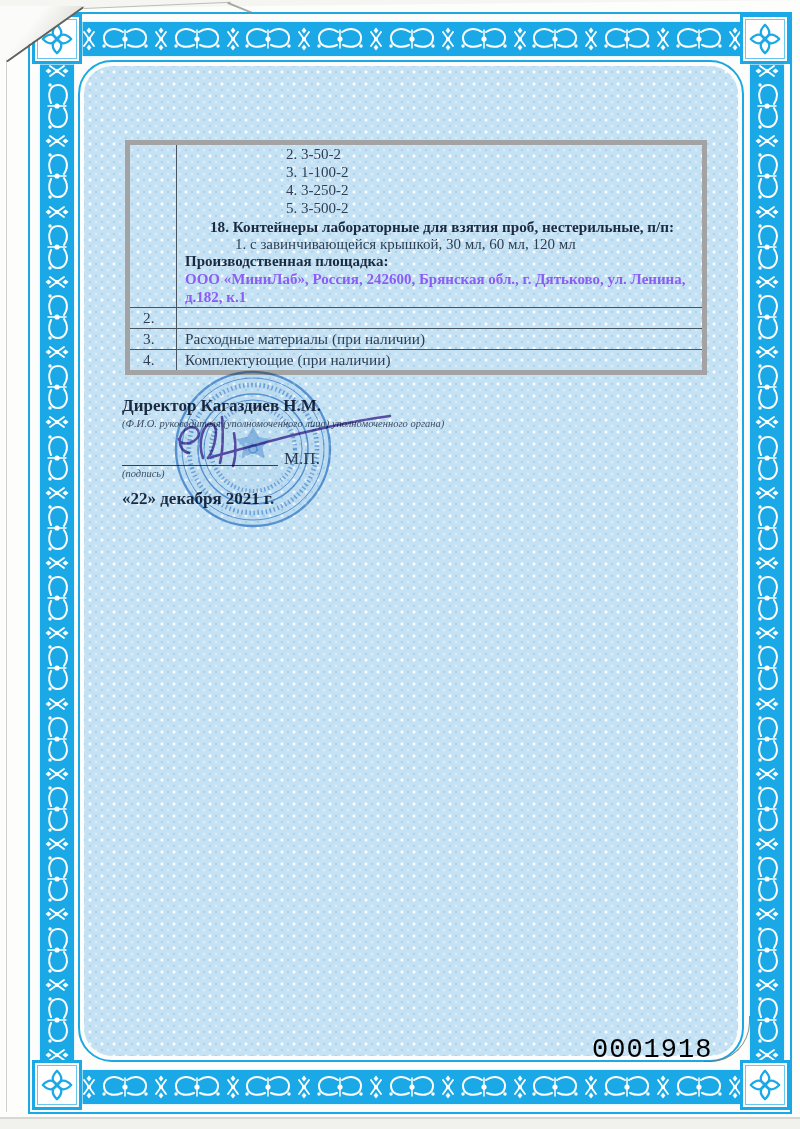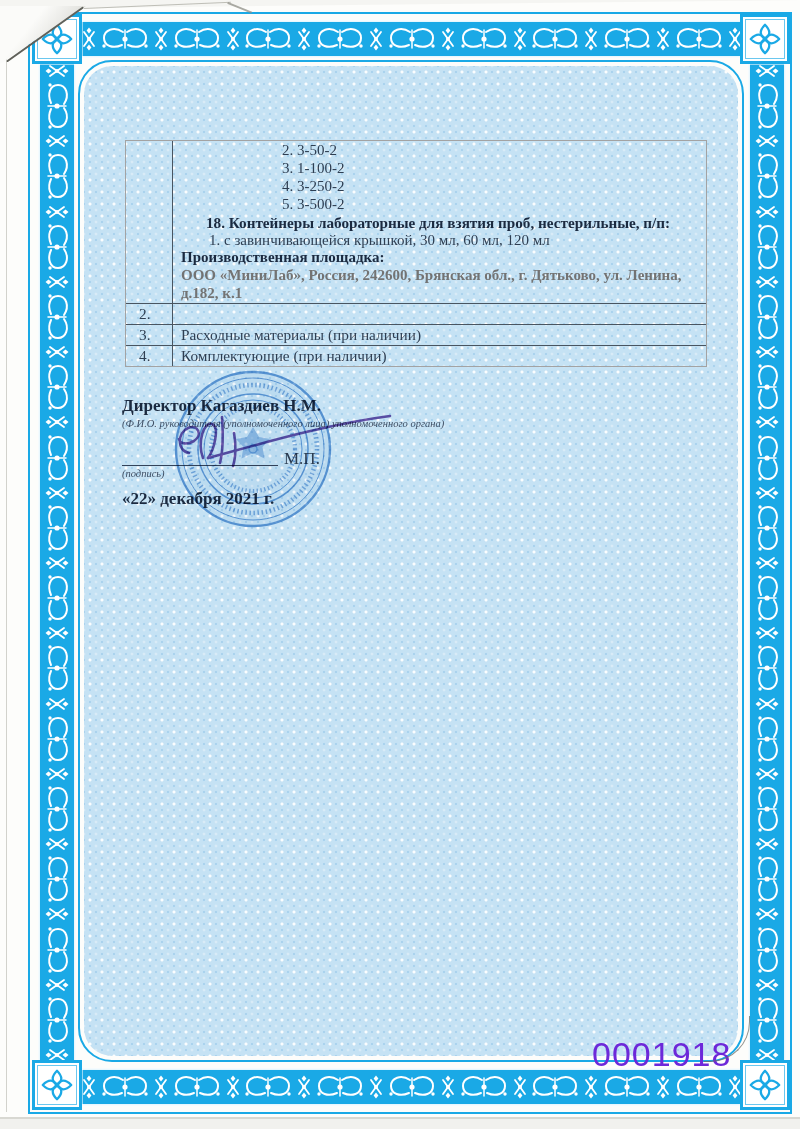--- a/index.html
+++ b/index.html
@@ -45,48 +45,48 @@
   .field{position:absolute;left:84px;top:66px;width:654px;height:990px;border-radius:28px;
     background-color:#c5e2f4;
     background-image:
       radial-gradient(circle, rgba(255,255,255,.95) 1.1px, rgba(255,255,255,0) 1.9px),
       radial-gradient(circle, rgba(255,255,255,.55) 1px, rgba(255,255,255,0) 1.7px),
       radial-gradient(circle, rgba(148,198,233,.55) 1px, rgba(148,198,233,0) 1.6px);
     background-size:12px 12px, 12px 12px, 6px 6px;
     background-position:0 0, 6px 6px, 3px 3px;}
   
   .doc-table{position:absolute;left:125px;top:140px;width:582px;box-sizing:border-box;
-    border:1px solid #a3a3a3;color:#2e3e52;z-index:3;}
+    border:5px solid #a3a3a3;color:#2e3e52;z-index:3;}
   .t-row1{display:flex;}
   .t-numcol{width:47px;flex:none;border-right:1px solid #495561;box-sizing:border-box;
     font-size:15.3px;line-height:19px;padding:0 0 0 13px;}
   .t-content{flex:1;padding-top:1px;}
   .r1-line{font-size:15px;line-height:17.9px;white-space:nowrap;}
   .ind-item{margin-left:109px;}
   .ind-title{margin-left:33px;font-weight:bold;color:#1b2a40;font-size:15.2px;}
-  .ind-sub{margin-left:36px;}
+  .ind-sub{margin-left:58px;}
   .ind-prod{margin-left:8px;font-weight:bold;color:#1b2a40;}
-  .ind-addr{margin-left:8px;font-weight:bold;color:#737373;white-space:normal;width:528px;line-height:17.6px;}
+  .ind-addr{margin-left:8px;font-weight:bold;color:#8b5cf6;white-space:normal;width:528px;line-height:17.6px;}
   .t-row{display:flex;border-top:1px solid #495561;height:20px;}
   .t-label{flex:1;font-size:15.3px;line-height:19px;padding-left:8px;}
   
   .director{position:absolute;left:122px;top:396px;font-size:17px;font-weight:bold;color:#1b2a40;z-index:4;}
   .director-caption{position:absolute;left:122px;top:418px;font-size:10.5px;font-style:italic;color:#3d4d63;z-index:4;}
   .sig-line{position:absolute;left:122px;top:447px;width:156px;height:18px;
     border-bottom:1.5px solid #33435a;z-index:4;}
   .mp{position:absolute;left:284px;top:449px;font-size:17px;color:#2e3e52;z-index:4;}
   .sig-caption{position:absolute;left:122px;top:468px;font-size:10.5px;font-style:italic;color:#3d4d63;z-index:4;}
   .date-line{position:absolute;left:122px;top:489px;font-size:17px;font-weight:bold;color:#1b2a40;z-index:4;}
   .stamp{position:absolute;left:173px;top:369px;width:160px;height:160px;z-index:5;
     mix-blend-mode:multiply;opacity:.9;}
   .signature{position:absolute;left:165px;top:405px;width:235px;height:75px;z-index:6;
     mix-blend-mode:multiply;}
   
-  .serial{position:absolute;left:592px;top:1035px;width:160px;font-family:Liberation Sans, sans-serif;
-    font-size:34px;letter-spacing:1px;color:#6d28d9;z-index:4;}
+  .serial{position:absolute;left:592px;top:1035px;width:160px;font-family:Liberation Mono, monospace;
+    font-size:27px;letter-spacing:1px;color:#000000;z-index:4;}
   .serial-corner-arc{position:absolute;left:704px;top:1016px;width:46px;height:46px;box-sizing:border-box;
     border-right:1.5px solid #6d6d66;border-bottom:1.5px solid #6d6d66;
     border-bottom-right-radius:40px;opacity:.75;z-index:7;}
   .hidden-defs{position:absolute;width:0;height:0;overflow:hidden;}
 </style>
 </head>
 <body>
 
 <svg class="hidden-defs" aria-hidden="true">
   <defs>

